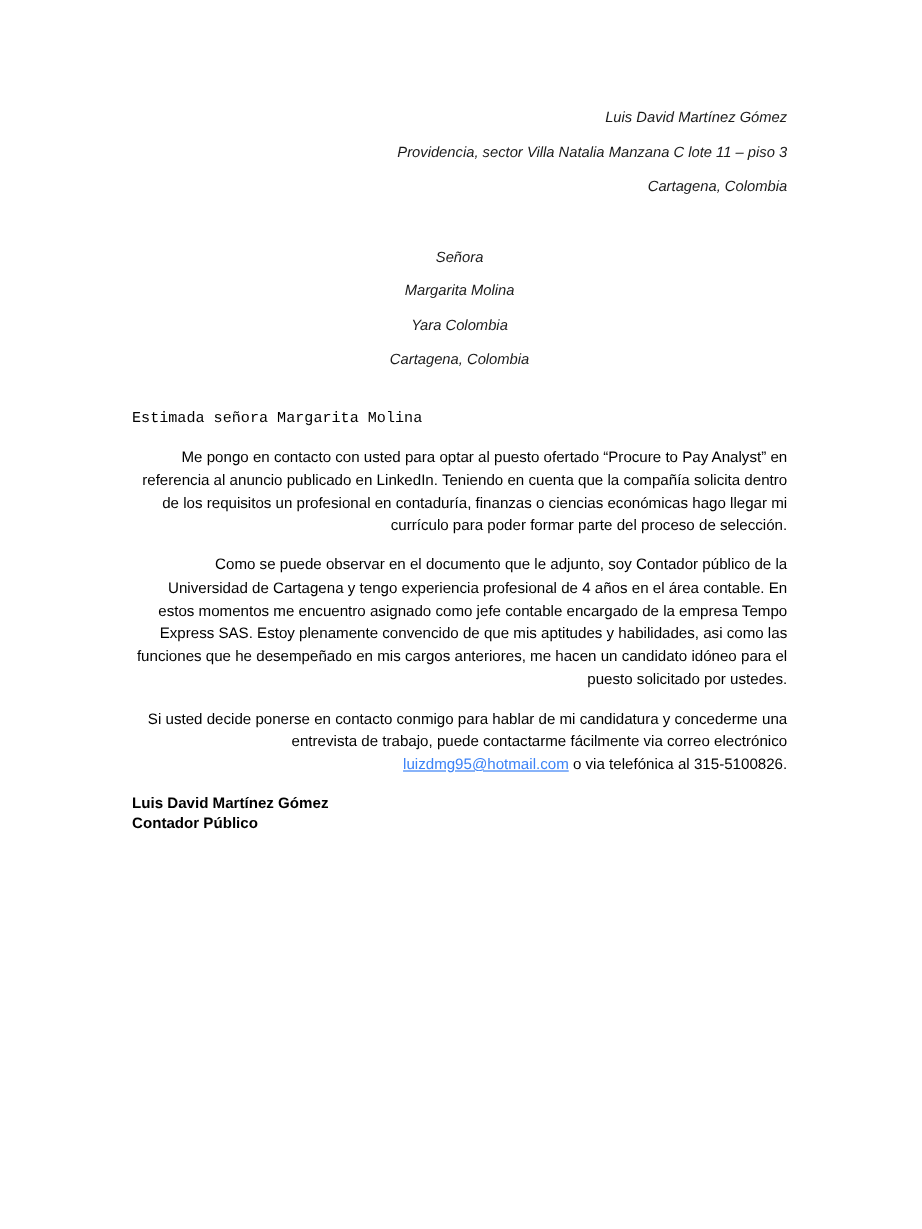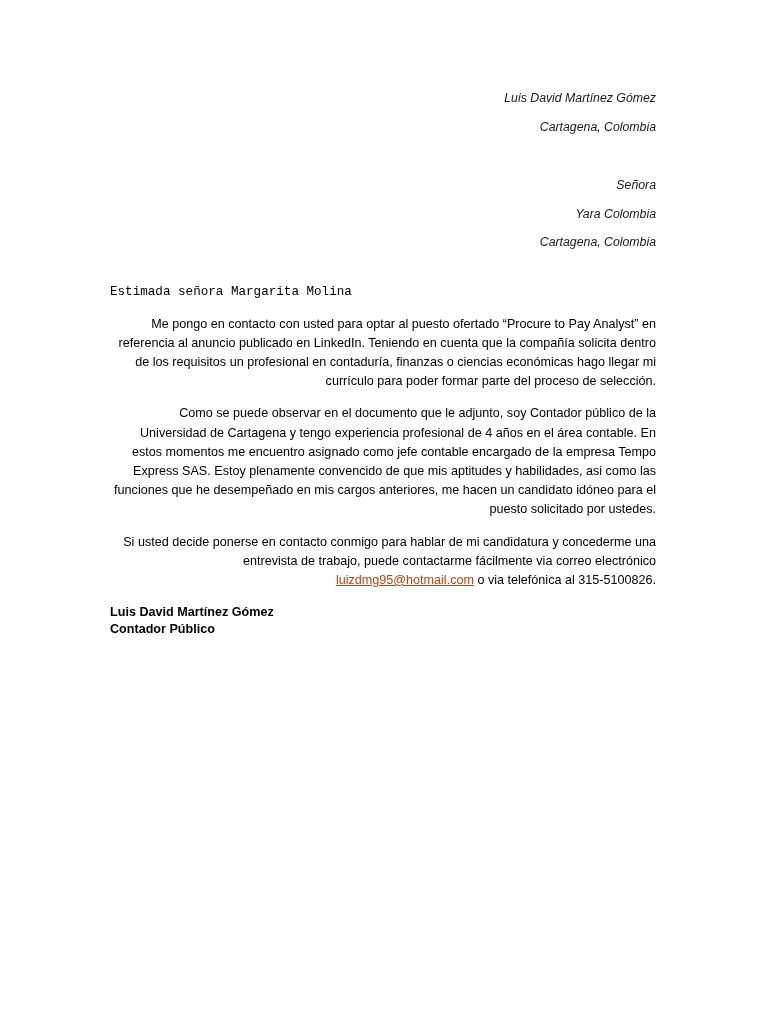--- a/index.html
+++ b/index.html
@@ -39,21 +39,21 @@
     color: #1a1a1a;
   }
   .sender div {
     white-space: nowrap;
   }
 
   .spacer-1 { height: 30px; }
 
   
   .recipient {
-    text-align: right;
+    text-align: center;
     font-style: italic;
     font-size: 12.3px;
     line-height: 28.5px;
     color: #1a1a1a;
   }
 
   .spacer-2 { height: 26px; }
 
   .salutation {
     font-size: 12.6px;
@@ -63,47 +63,49 @@
   }
 
   p.body-par {
     font-size: 12.6px;
     line-height: 19.2px;
     margin: 0 0 13px 0;
     text-align: right;
   }
 
   a.email-link {
-    color: #c2410c;
+    color: #3b82f6;
     text-decoration: underline;
   }
 
   .signature {
     font-size: 12.6px;
     font-weight: bold;
     line-height: 16.5px;
     margin-top: 14px;
   }
   .signature div { white-space: nowrap; }
 </style>
 </head>
 <body>
 
 <div class="page">
   <div class="content">
 
     <div class="sender">
       <div>Luis David Martínez Gómez</div>
+      <div>Providencia, sector Villa Natalia Manzana C lote 11 – piso 3</div>
       <div>Cartagena, Colombia</div>
     </div>
 
     <div class="spacer-1"></div>
 
     <div class="recipient">
       <div>Señora</div>
+      <div>Margarita Molina</div>
       <div>Yara Colombia</div>
       <div>Cartagena, Colombia</div>
     </div>
 
     <div class="spacer-2"></div>
 
     <div class="salutation">Estimada señora Margarita Molina</div>
 
     <p class="body-par">Me pongo en contacto con usted para optar al puesto ofertado “Procure to Pay Analyst” en referencia al anuncio publicado en LinkedIn. Teniendo en cuenta que la compañía solicita dentro de los requisitos un profesional en contaduría, finanzas o ciencias económicas hago llegar mi currículo para poder formar parte del proceso de selección.</p>
 

